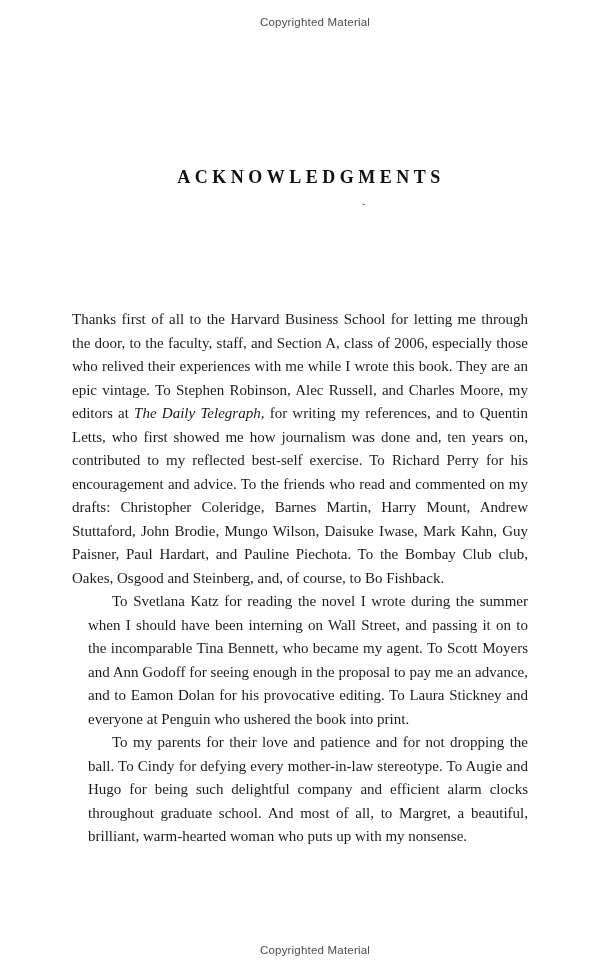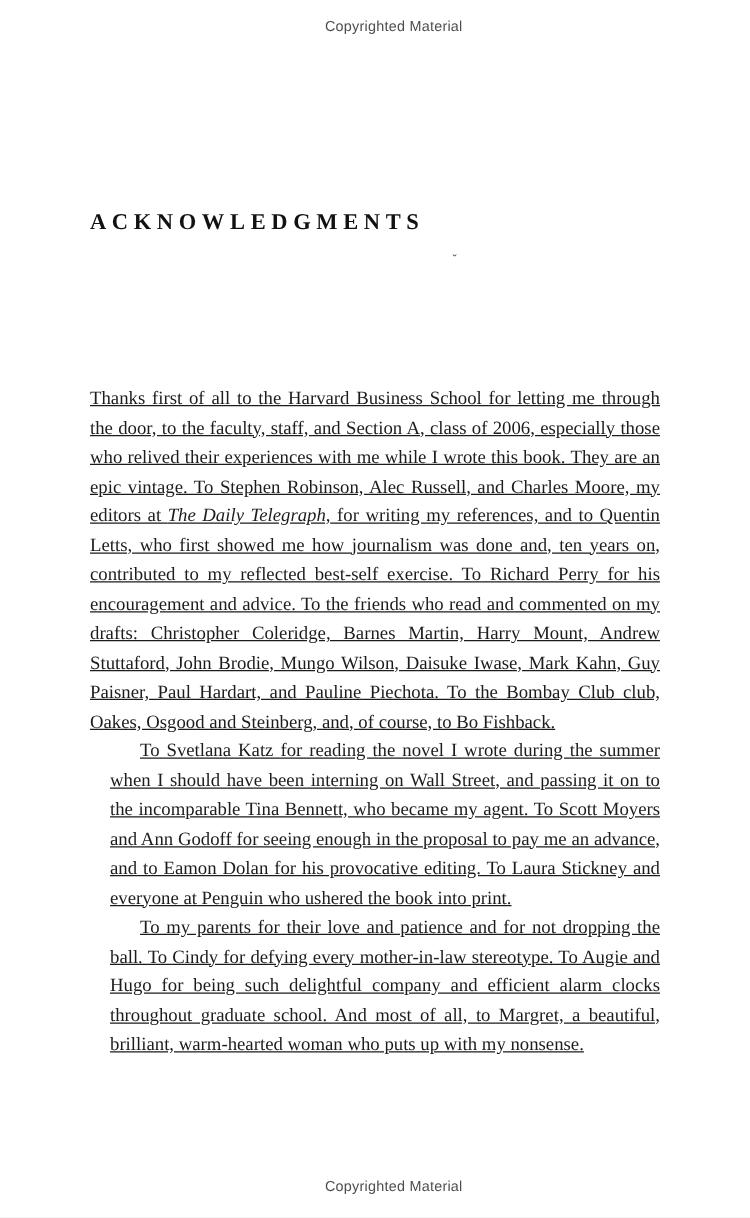--- a/index.html
+++ b/index.html
@@ -28,21 +28,21 @@
     color: #4d4d4d;
     letter-spacing: 0.2px;
   }
   .copyright.top { top: 16px; }
   .copyright.bottom { bottom: 18px; }
   .heading {
     position: absolute;
     top: 167px;
     left: 72px;
     right: 80px;
-    text-align: left;
+    text-align: center;
     font-family: "Liberation Serif", serif;
     font-weight: bold;
     font-size: 18px;
     letter-spacing: 4.5px;
     color: #111111;
     white-space: nowrap;
   }
   .ornament {
     position: absolute;
     top: 203px;
@@ -57,21 +57,20 @@
     left: 72px;
     width: 456px;
     font-size: 15px;
     line-height: 23.5px;
     text-align: justify;
     color: #1c1c1c;
   }
   .body-text p.para {
     margin: 0;
     padding: 0;
-    text-decoration: underline;
   }
   .body-text p.para.indent {
     text-indent: 24px;
     margin-left: 16px;
   }
   .body-text em {
     font-style: italic;
   }
 </style>
 </head>

